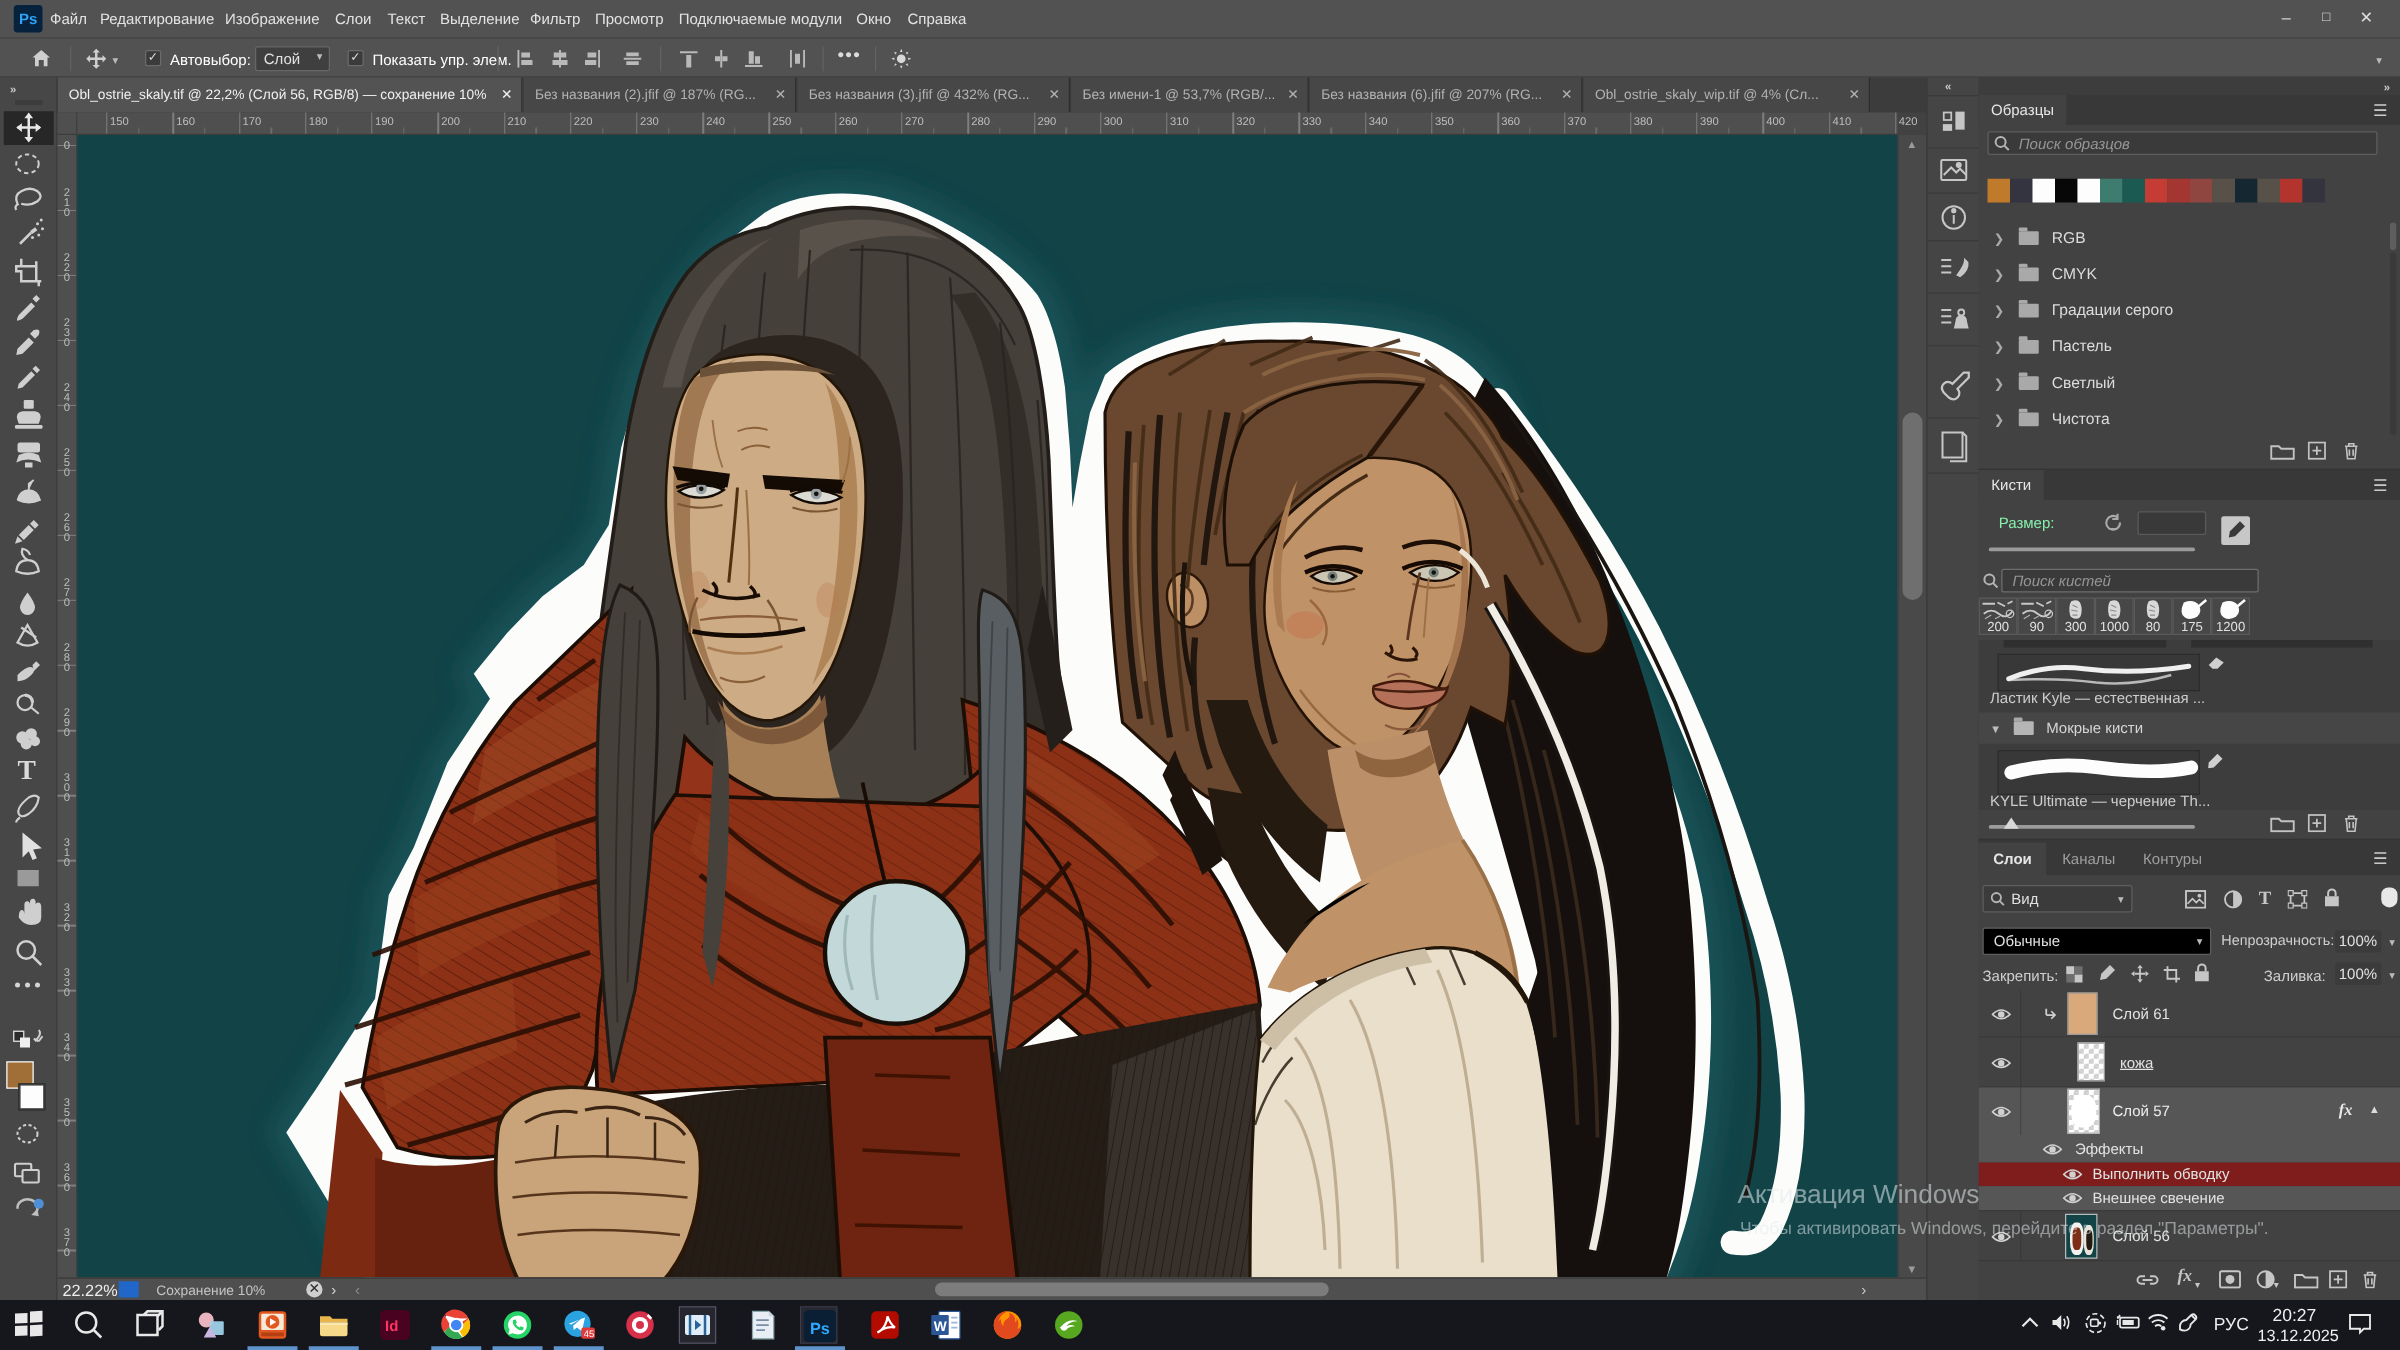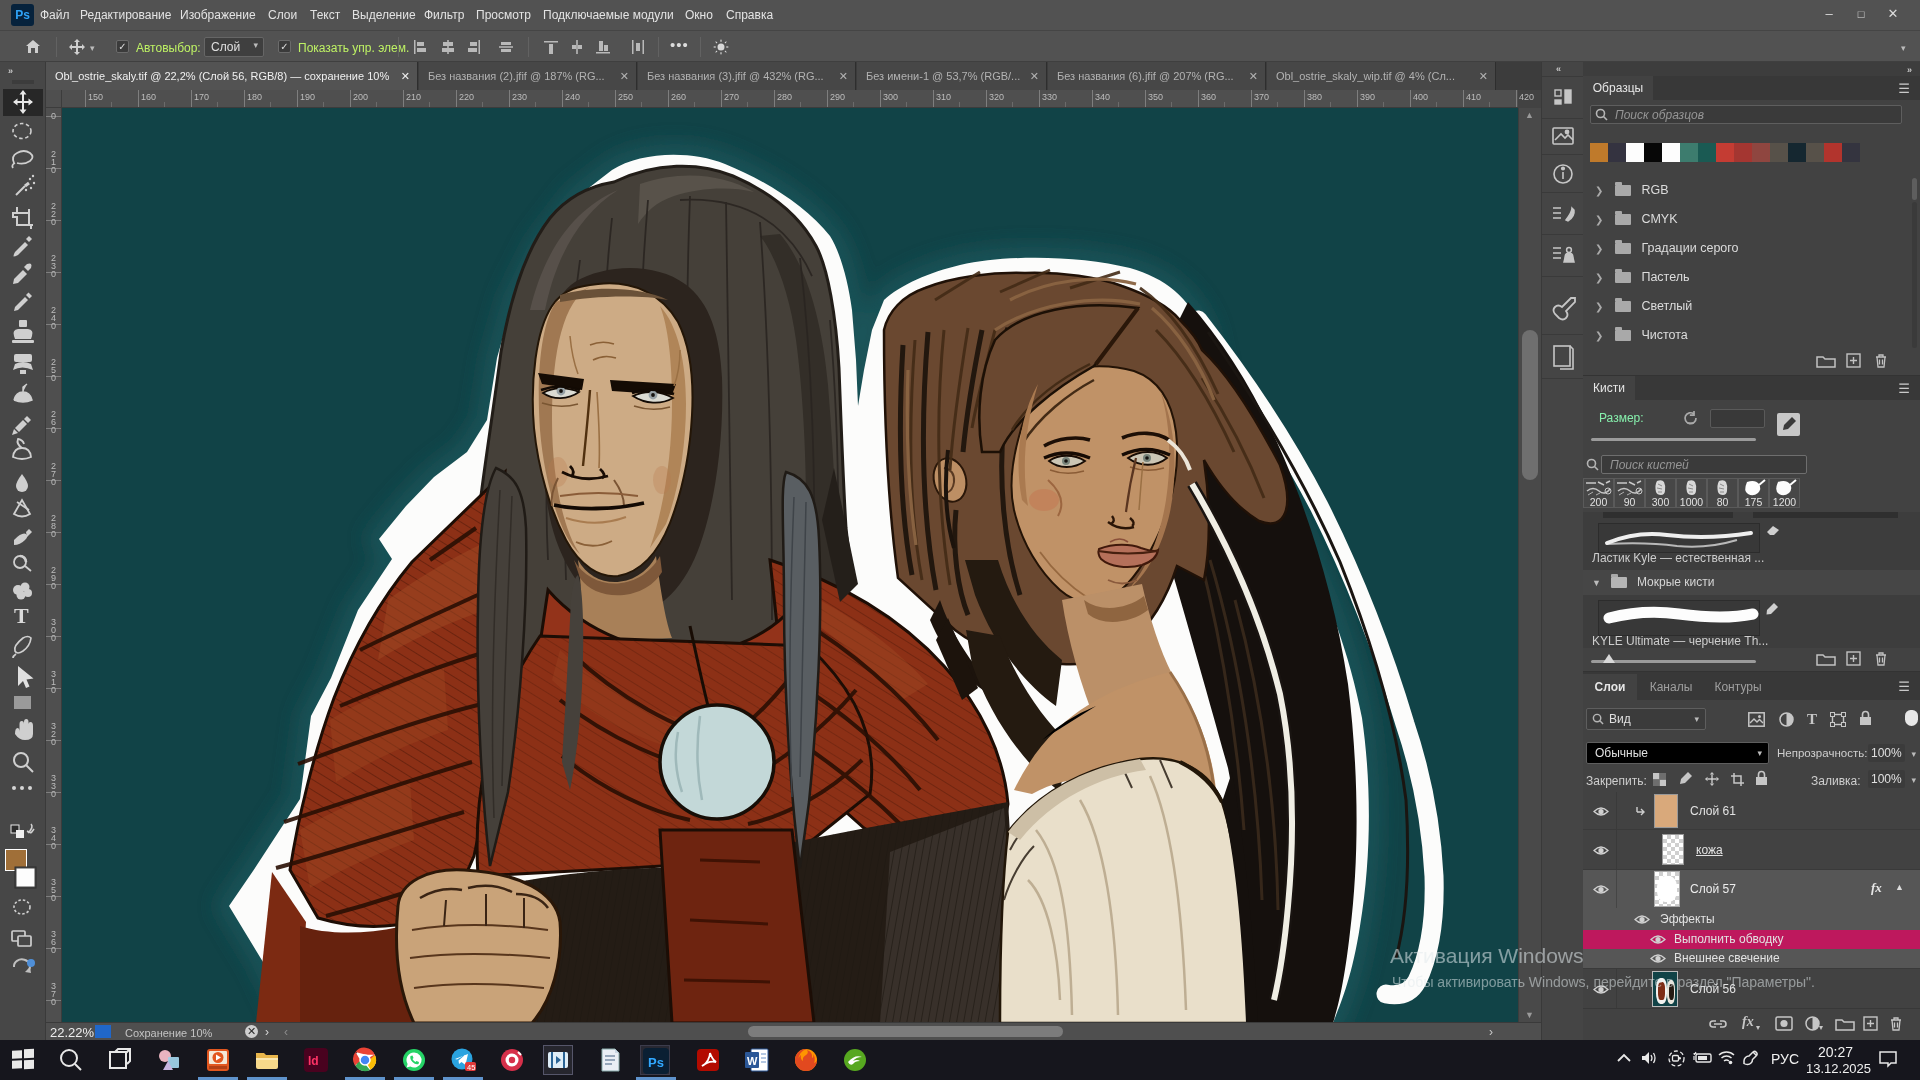--- a/index.html
+++ b/index.html
@@ -6,21 +6,21 @@
 .abs{position:absolute;}
 #stage{position:relative;width:1920px;height:1080px;}
 
 #menubar{left:0;top:0;width:1920px;height:30px;background:#525252;}
 #menubar .mi{position:absolute;top:8px;font-size:12px;color:#e3e3e3;white-space:nowrap;}
 #pslogo{position:absolute;left:11px;top:4px;width:23px;height:22px;background:#06223c;border-radius:3px;color:#2fa3f7;font-size:12px;font-weight:bold;text-align:center;line-height:22px;}
 .winbtn{position:absolute;top:0;width:14px;height:30px;color:#dcdcdc;font-size:13px;text-align:center;line-height:28px;}
 
 #optionsbar{left:0;top:30px;width:1920px;height:32px;background:#525252;border-top:1px solid #454545;border-bottom:1px solid #3f3f3f;}
 .sep{position:absolute;top:6px;width:1px;height:20px;background:#626262;}
-.olabel{position:absolute;font-size:12px;color:#bef264;white-space:nowrap;}
+.olabel{position:absolute;font-size:12px;color:#ffffff;white-space:nowrap;}
 .checkbox{position:absolute;width:13px;height:13px;background:#3b3b3b;border:1px solid #6b6b6b;border-radius:2px;color:#ddd;font-size:10px;line-height:11px;text-align:center;}
 .dropdown{position:absolute;background:#3f3f3f;border:1px solid #666;border-radius:2px;color:#e0e0e0;font-size:12px;}
 
 #tabbar{left:0;top:62px;width:1920px;height:28px;background:#3c3c3c;}
 .dtab{position:absolute;top:0;height:28px;font-size:11px;line-height:28px;padding-left:9px;white-space:nowrap;overflow:hidden;border-right:1px solid #2e2e2e;}
 .dtab .x{position:absolute;right:7px;top:0;}
 
 #toolbar{left:0;top:62px;width:46px;height:978px;background:#474747;border-right:1px solid #3a3a3a;}
 
 #hruler{left:62px;top:90px;width:1456px;height:18px;background:#4f4f4f;border-bottom:1px solid #3c3c3c;
@@ -864,21 +864,21 @@
           <span style="position:absolute;left:288px;top:10px;font-size:13px;font-style:italic;color:#e8e8e8;font-family:'Liberation Serif',serif;font-weight:bold;">fx</span>
           <span style="position:absolute;left:312px;top:12px;font-size:9px;color:#ddd;">▲</span>
         </div>
         <div style="position:absolute;left:0;top:116px;width:337px;height:22px;background:#565656;">
           <svg style="position:absolute;left:51px;top:6px" width="16" height="11" viewBox="0 0 16 11">
             <path d="M1 5.5 Q8 -1.5 15 5.5 Q8 12.5 1 5.5 Z" fill="none" stroke="#d0d0d0" stroke-width="1.3"></path>
             <circle cx="8" cy="5.5" r="2.6" fill="#d0d0d0"></circle>
           </svg>
           <span style="position:absolute;left:77px;top:4px;font-size:12px;color:#e2e2e2;">Эффекты</span>
         </div>
-        <div style="position:absolute;left:0;top:138px;width:337px;height:19px;background:#be185d;">
+        <div style="position:absolute;left:0;top:138px;width:337px;height:19px;background:#7f1d1d;">
           <svg style="position:absolute;left:67px;top:4px" width="16" height="11" viewBox="0 0 16 11">
             <path d="M1 5.5 Q8 -1.5 15 5.5 Q8 12.5 1 5.5 Z" fill="none" stroke="#d0d0d0" stroke-width="1.3"></path>
             <circle cx="8" cy="5.5" r="2.6" fill="#d0d0d0"></circle>
           </svg>
           <span style="position:absolute;left:91px;top:2px;font-size:12px;color:#e2e2e2;">Выполнить обводку</span>
         </div>
         <div style="position:absolute;left:0;top:157px;width:337px;height:19px;background:#565656;">
           <svg style="position:absolute;left:67px;top:4px" width="16" height="11" viewBox="0 0 16 11">
             <path d="M1 5.5 Q8 -1.5 15 5.5 Q8 12.5 1 5.5 Z" fill="none" stroke="#d0d0d0" stroke-width="1.3"></path>
             <circle cx="8" cy="5.5" r="2.6" fill="#d0d0d0"></circle>

